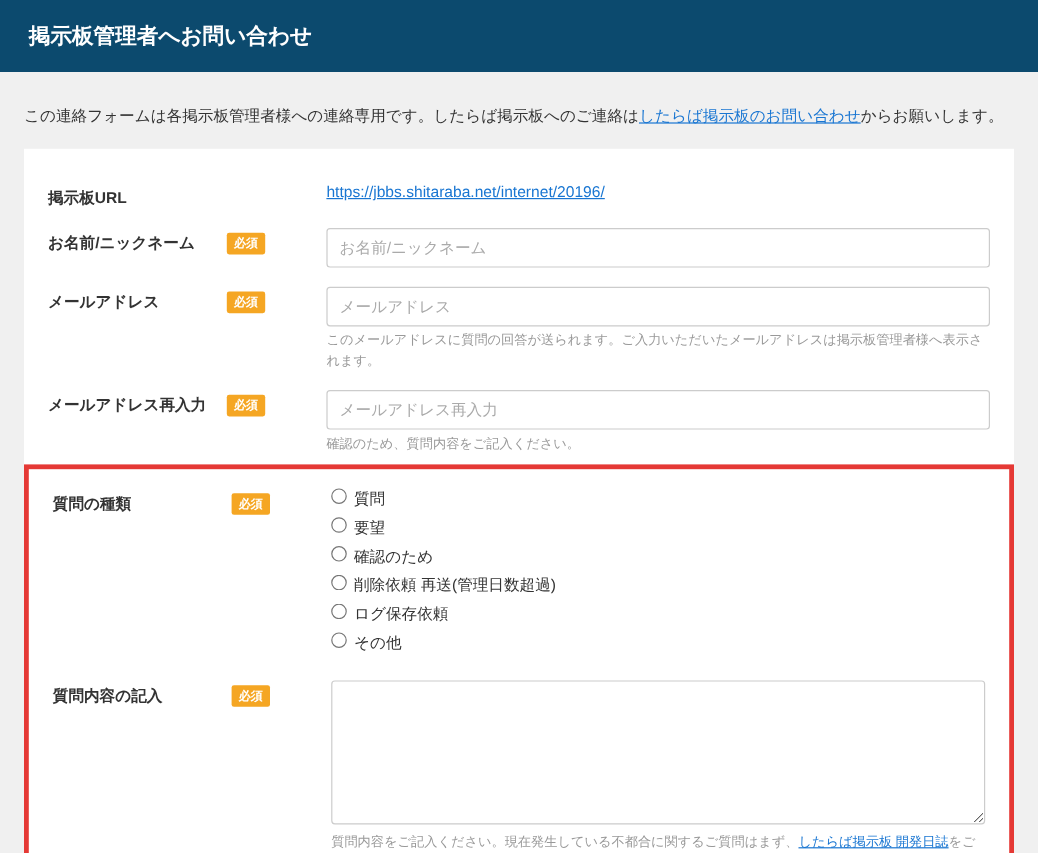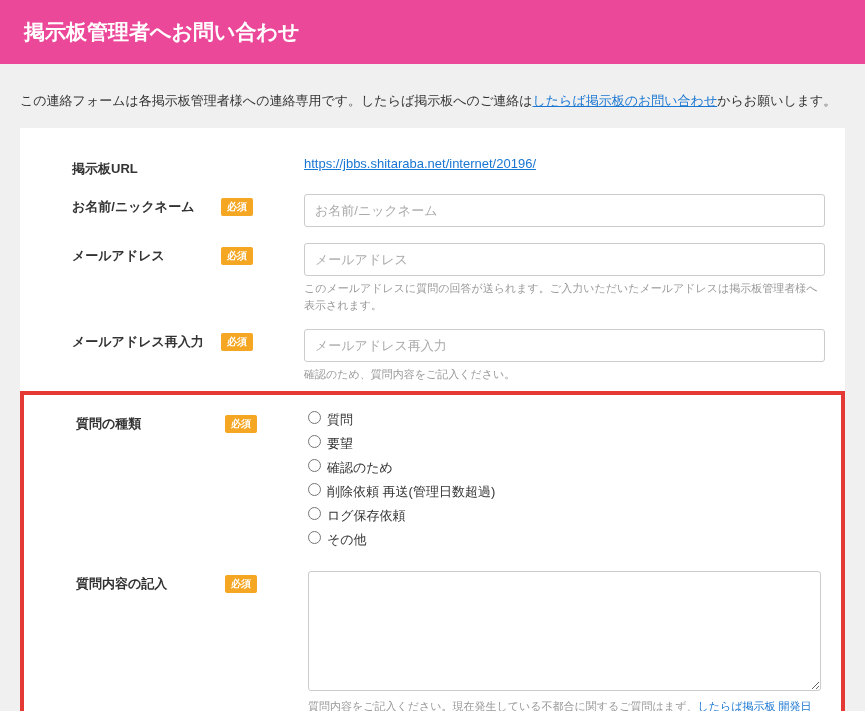--- a/index.html
+++ b/index.html
@@ -3,24 +3,24 @@
   <meta charset="utf-8">
   <style>
     * { box-sizing: border-box; margin: 0; padding: 0; }
     body {
       font-family: "Hiragino Kaku Gothic ProN", "メイリオ", Meiryo, sans-serif;
       background: #f0f0f0;
       font-size: 13px;
       color: #333;
     }
     .header {
-      background: #ec4899;
+      background: #0c4a6e;
       color: #fff;
       padding: 18px 24px;
-      font-size: 21px;
+      font-size: 18px;
       font-weight: bold;
     }
     .intro {
       padding: 28px 20px 18px;
       color: #333;
       font-size: 13px;
     }
     .intro a { color: #1976d2; text-decoration: underline; }
     .form-panel {
       background: #fff;
@@ -32,21 +32,20 @@
       padding: 8px 20px;
       align-items: flex-start;
     }
     .label-col {
       width: 195px;
       display: flex;
       align-items: flex-end;
       justify-content: space-between;
       padding-top: 4px;
       flex-shrink: 0;
-      margin-left: 32px;
     }
     .label-text {
       font-weight: bold;
       font-size: 13px;
       color: #333;
     }
     .badge {
       background: #f5a623;
       color: #fff;
       font-size: 10px;

